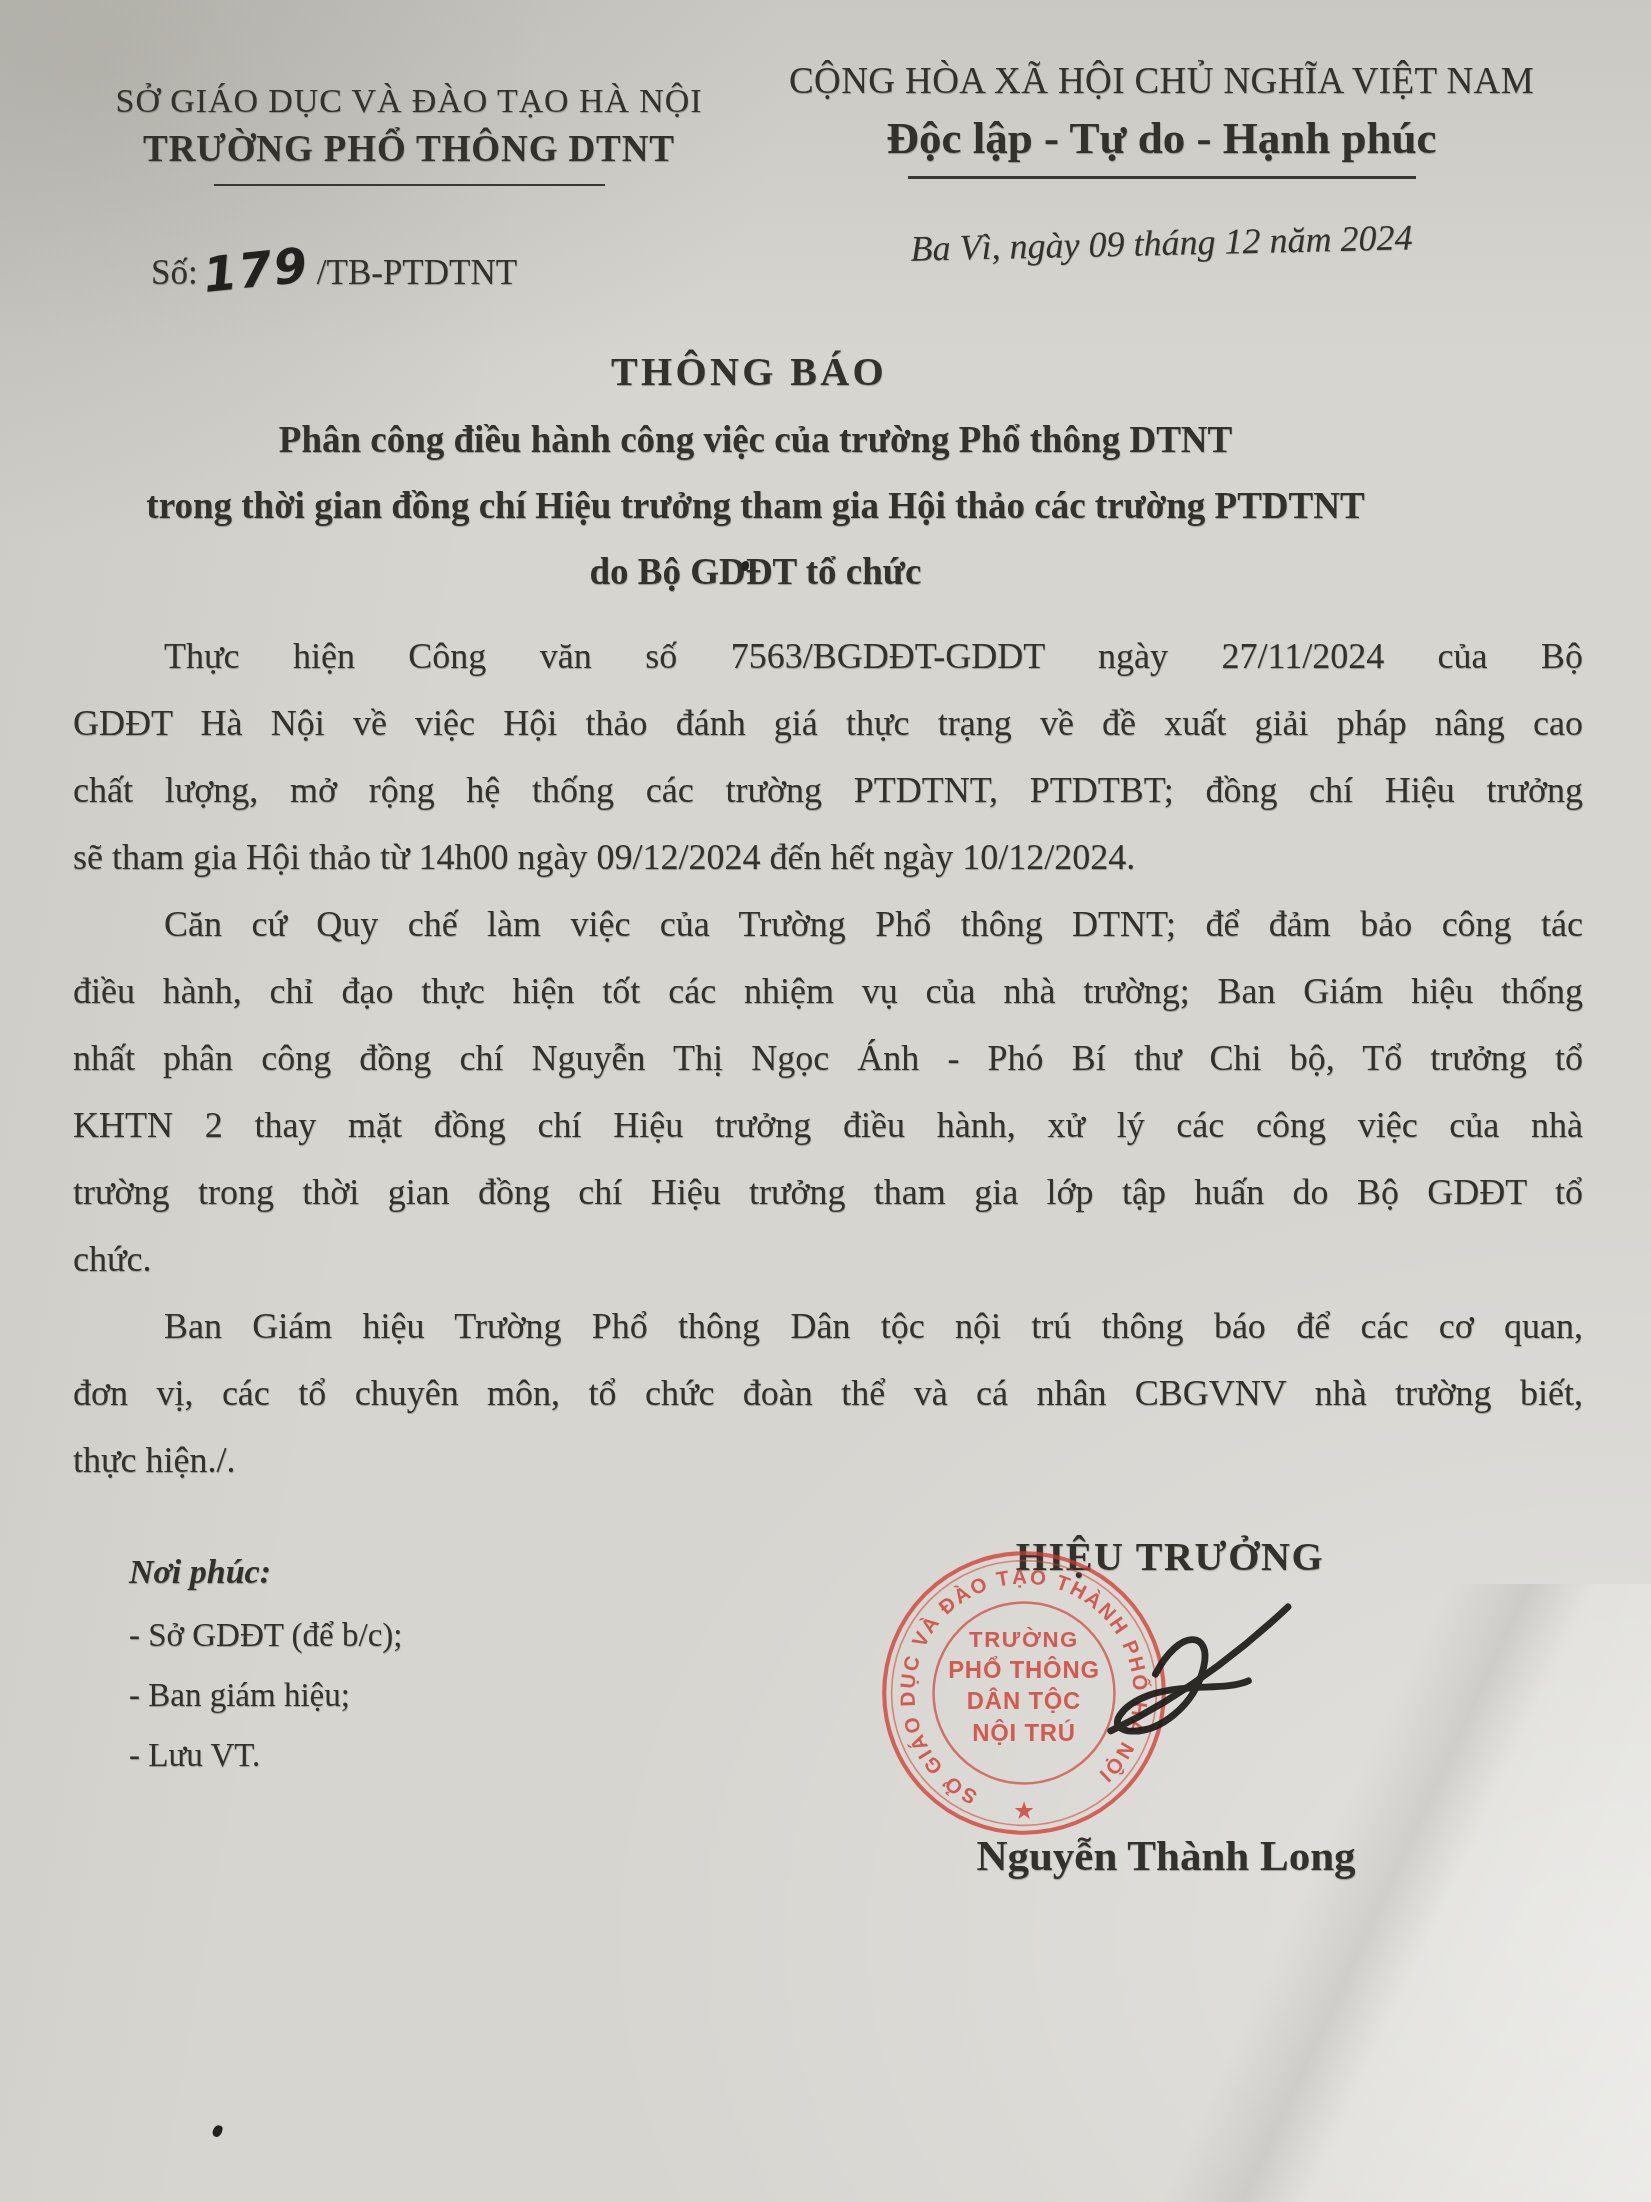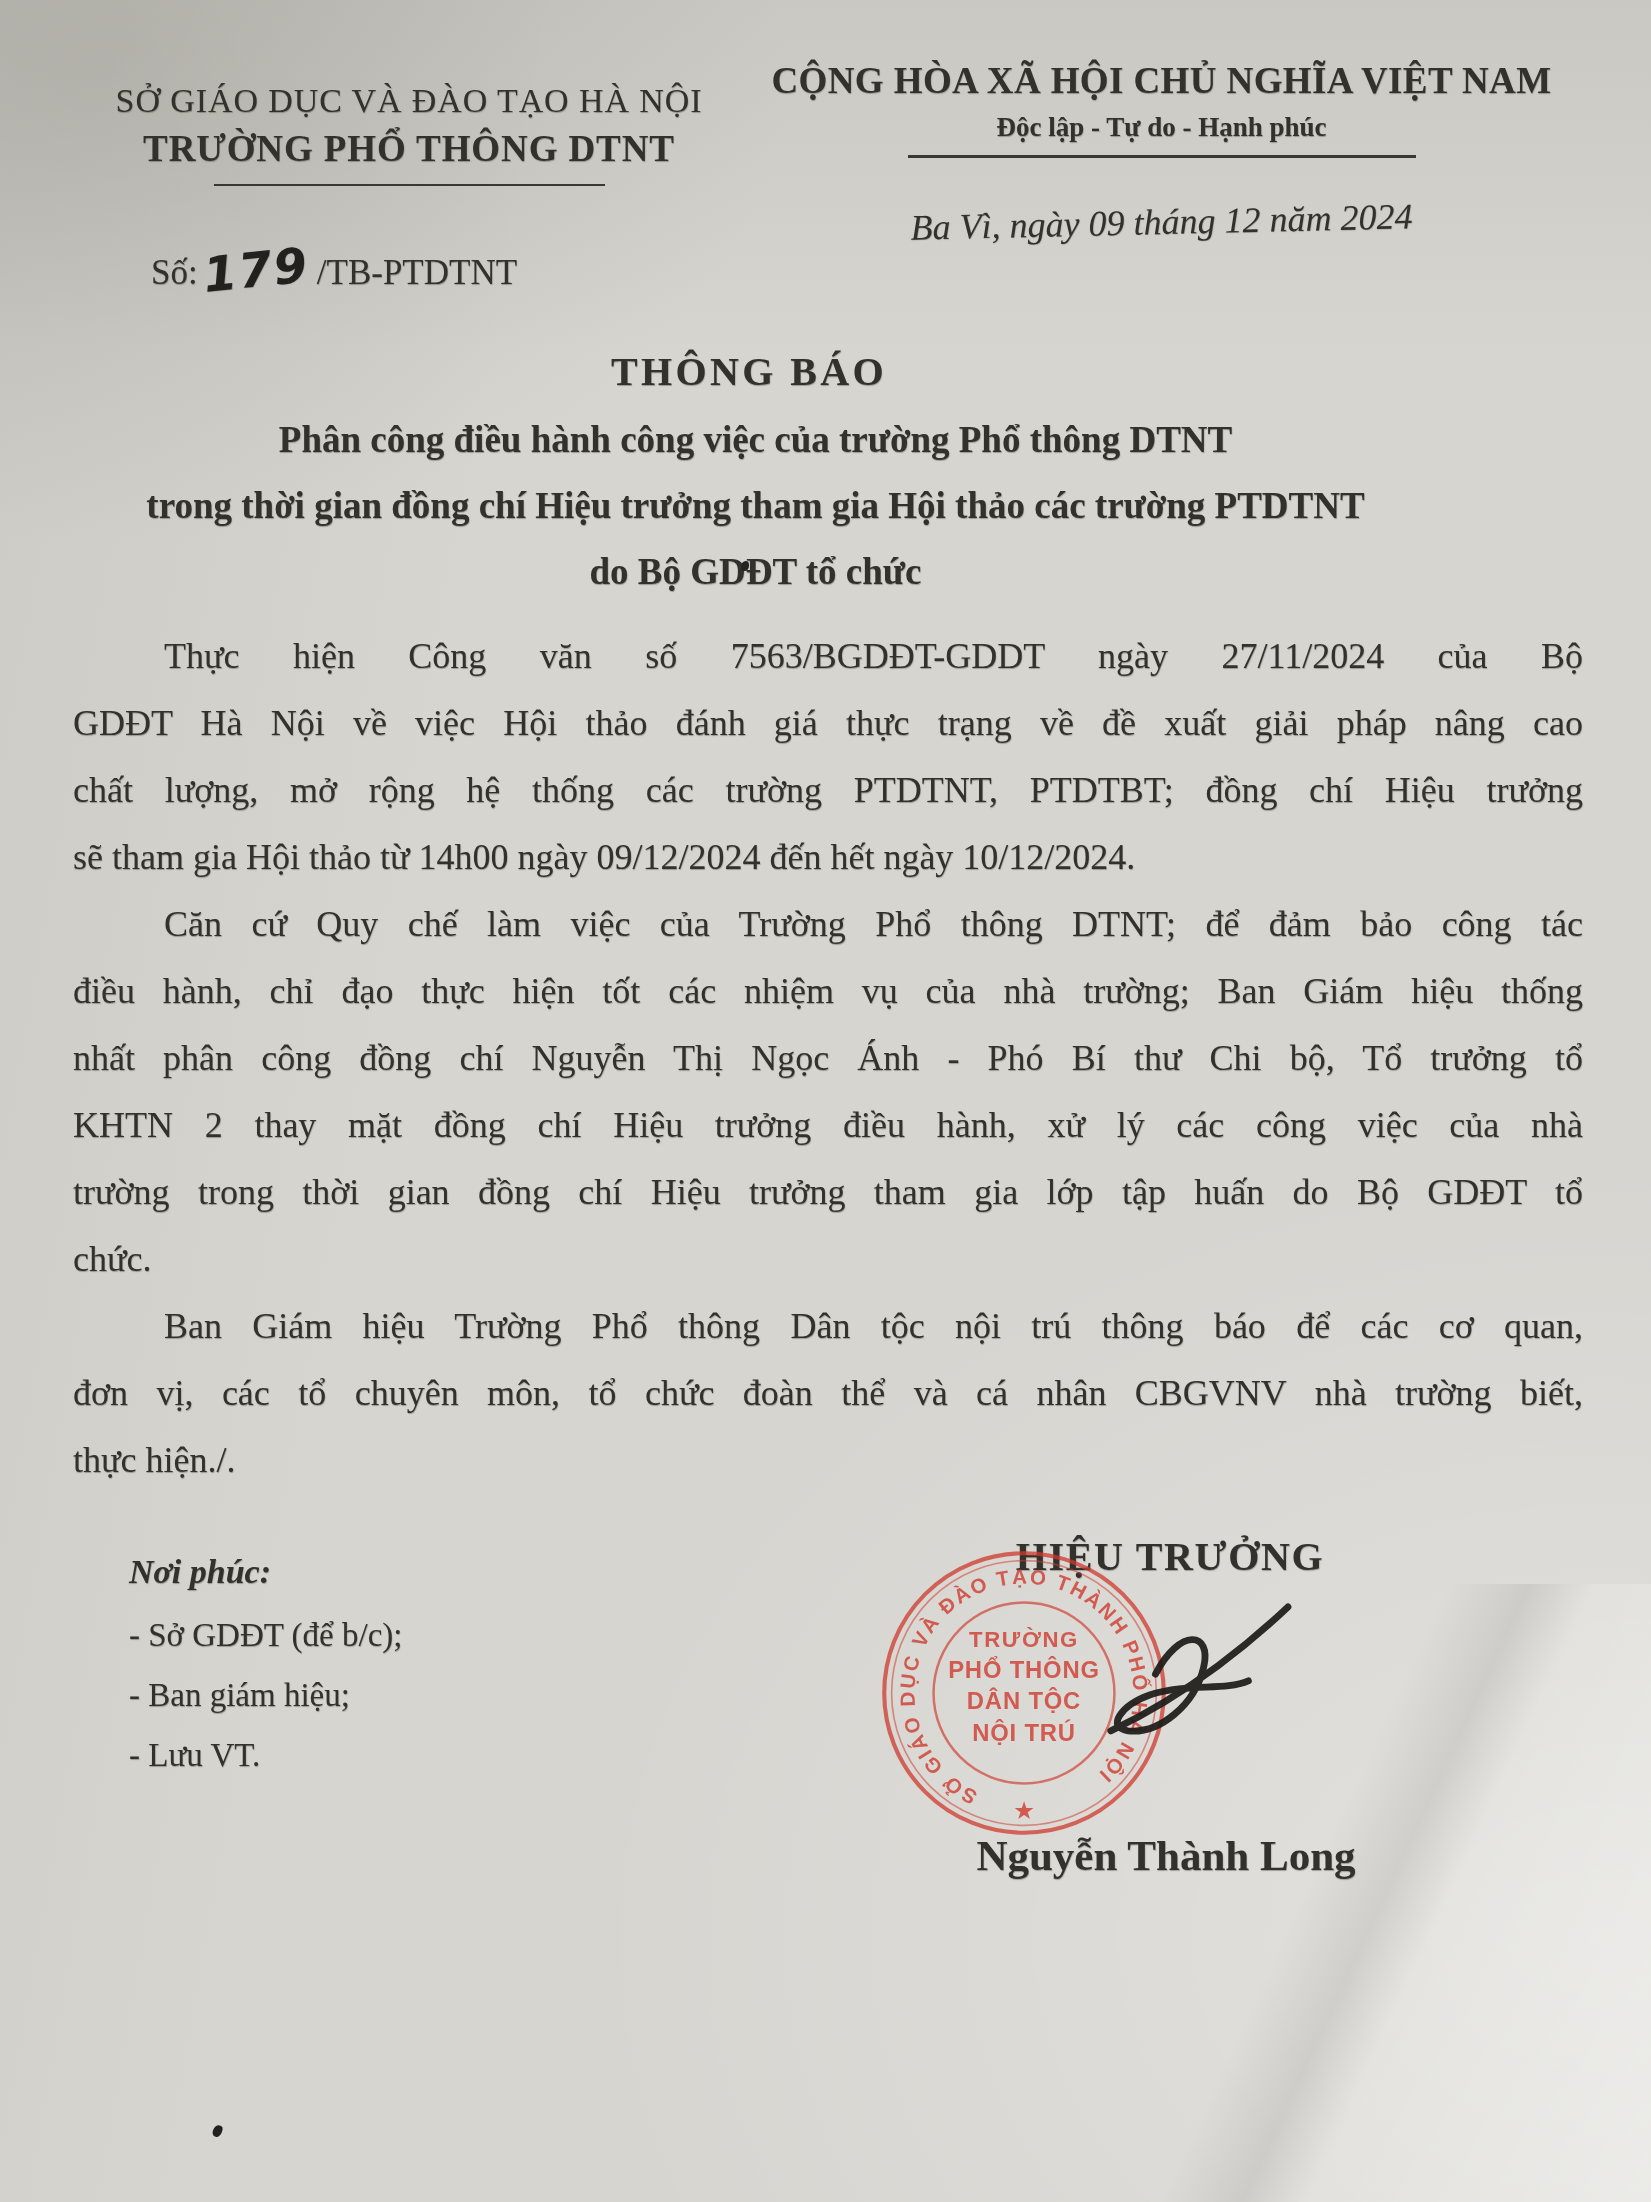--- a/index.html
+++ b/index.html
@@ -32,22 +32,22 @@
   .hdr-left .l1{font-size:34px;letter-spacing:0.9px;}
   .hdr-left .l2{font-size:37px;font-weight:bold;margin-top:6.9px;letter-spacing:0.9px;}
   .hdr-left .rule{width:391px;height:2.6px;background:#3a3833;margin:13.8px auto 0;}
   .doc-number{position:absolute;left:151px;top:239px;font-size:35px;white-space:nowrap;}
   .doc-number .handnum{
     display:inline-block;font-family:"DejaVu Sans",sans-serif;
     font-style:italic;font-weight:700;font-size:48px;color:#22211e;
     transform:rotate(-6deg) translateY(2.6px);margin:0 8.6px 0 5.2px;letter-spacing:1.7px;
   }
   .hdr-right{position:absolute;left:714px;top:59px;width:895px;text-align:center;}
-  .hdr-right .l1{font-size:37px;font-weight:bold;letter-spacing:0.4px;}
-  .hdr-right .l2{font-size:27px;font-weight:bold;margin-top:10.3px;}
+  .hdr-right .l1{font-size:37px;font-weight:normal;letter-spacing:0.4px;}
+  .hdr-right .l2{font-size:45px;font-weight:bold;margin-top:10.3px;}
   .hdr-right .rule{width:508px;height:2.6px;background:#3a3833;margin:12px auto 0;}
   .dateline{margin-top:43px;font-style:italic;font-size:36px;transform:rotate(-1.3deg);}
 
   
   .title-block{position:absolute;left:0;top:348px;width:1498px;text-align:center;}
   .title-block .t0{font-size:40px;font-weight:bold;letter-spacing:3.4px;}
   .title-block .t{font-size:37px;font-weight:bold;margin-top:23px;padding-left:13px;}
 
   
   .body-block{position:absolute;left:73px;top:623px;width:1510px;font-size:36px;line-height:67px;}

